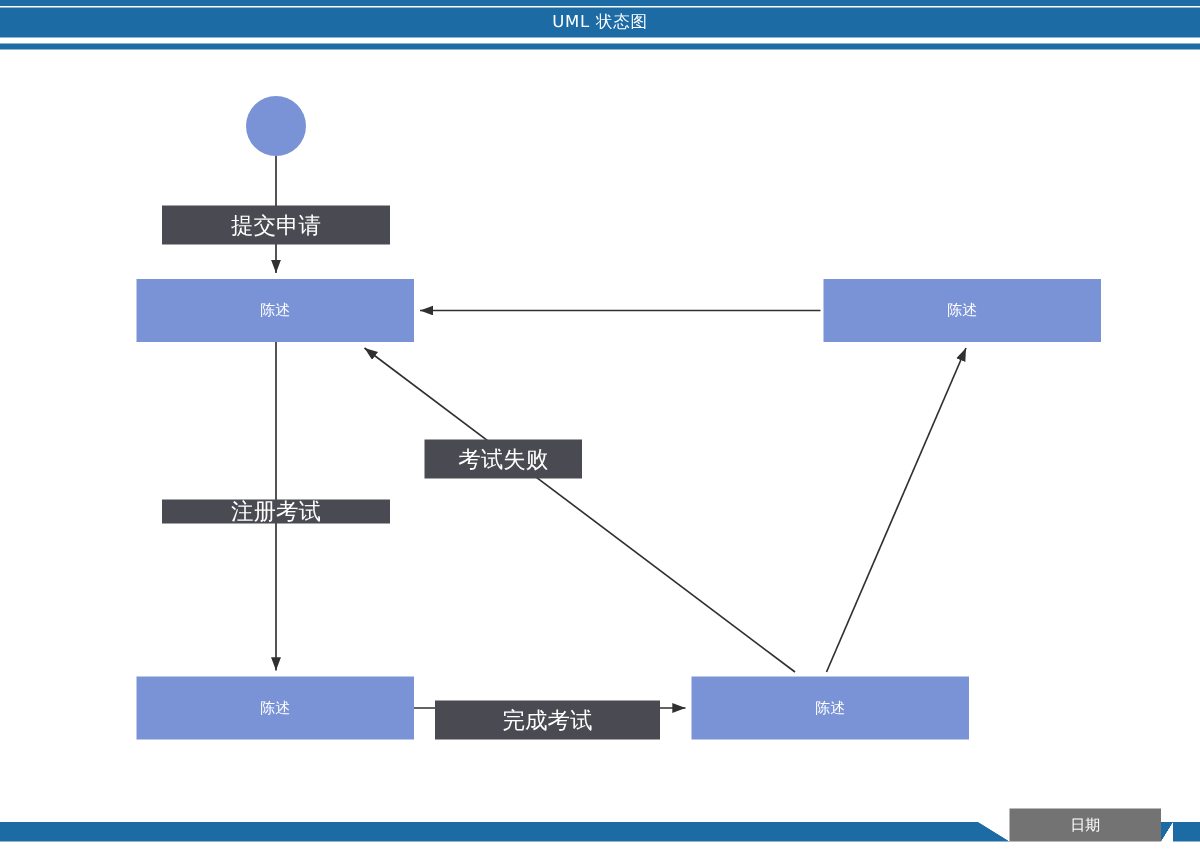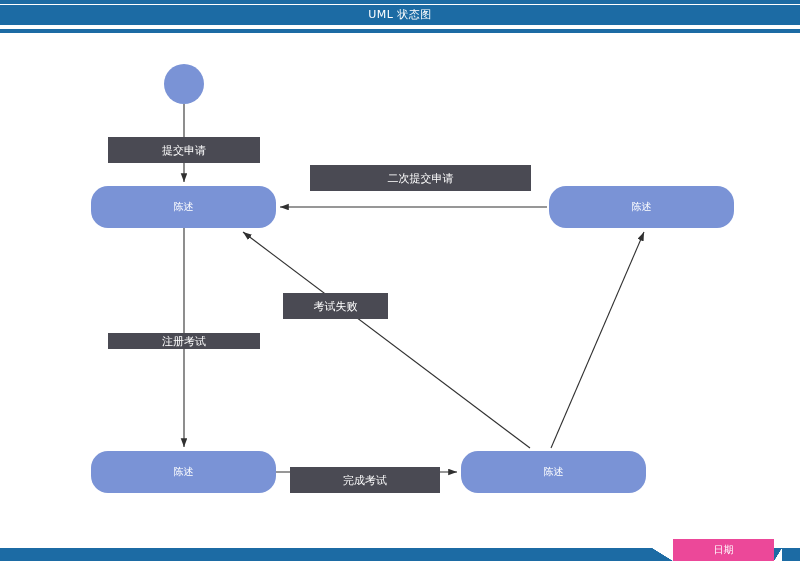--- a/index.html
+++ b/index.html
@@ -39,54 +39,54 @@
   #diagram-canvas {
     position: absolute; left: 0; top: 36px; width: 800px; height: 500px;
     background: #ffffff;
   }
   #edge-layer { position: absolute; left: 0; top: 0; width: 800px; height: 500px; }
 
   
   .state-node {
     position: absolute;
     background: #7A93D6;
-    border-radius: 17px;
+    border-radius: 0;
     color: #ffffff;
     font-size: 10px;
     display: flex; align-items: center; justify-content: center;
     white-space: nowrap;
   }
   .initial-node {
     position: absolute;
     background: #7A93D6;
     border-radius: 50%;
   }
   .transition-label {
     position: absolute;
     background: #4A4A53;
     color: #ffffff;
-    font-size: 11px;
+    font-size: 15px;
     display: flex; align-items: center; justify-content: center;
     white-space: nowrap;
     text-align: center;
   }
 
   
   #footer-area { position: absolute; left: 0; top: 536px; width: 800px; height: 30px; }
   .ftr-bar {
     position: absolute; left: 0; top: 12px; width: 652px; height: 13px;
     background: #1C6BA4;
   }
   .ftr-bar-right {
     position: absolute; left: 782px; top: 12px; width: 18px; height: 13px;
     background: #1C6BA4;
   }
   .ftr-tab {
     position: absolute; left: 673px; top: 3px; width: 101px; height: 22px;
-    background: #ec4899;
+    background: #737373;
     color: #ffffff; font-size: 10px;
     display: flex; align-items: center; justify-content: center;
     white-space: nowrap;
   }
   .ftr-tab-ramp-l {
     position: absolute; left: 652px; top: 12px; width: 21px; height: 13px;
     background: linear-gradient(to top right, #1C6BA4 49%, transparent 51%);
   }
   .ftr-tab-ramp-r {
     position: absolute; left: 774px; top: 12px; width: 8px; height: 13px;
@@ -136,23 +136,20 @@
   <div class="state-node" style="left:91px; top:415px; width:185px; height:42px;">
     <span>陈述</span>
   </div>
   <div class="state-node" style="left:461px; top:415px; width:185px; height:42px;">
     <span>陈述</span>
   </div>
 
   <div class="transition-label" style="left:108px; top:101px; width:152px; height:26px;">
     <span>提交申请</span>
   </div>
-  <div class="transition-label" style="left:310px; top:129px; width:221px; height:26px;">
-    <span>二次提交申请</span>
-  </div>
   <div class="transition-label" style="left:283px; top:257px; width:105px; height:26px;">
     <span>考试失败</span>
   </div>
   <div class="transition-label" style="left:108px; top:297px; width:152px; height:16px;">
     <span>注册考试</span>
   </div>
   <div class="transition-label" style="left:290px; top:399px; width:150px; height:26px;margin-top:32px;">
     <span>完成考试</span>
   </div>
 

